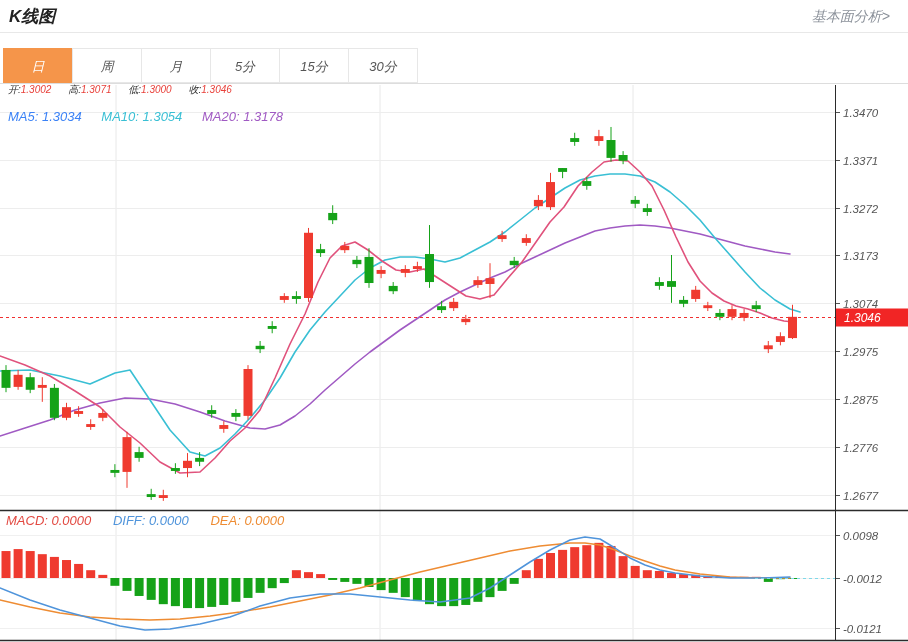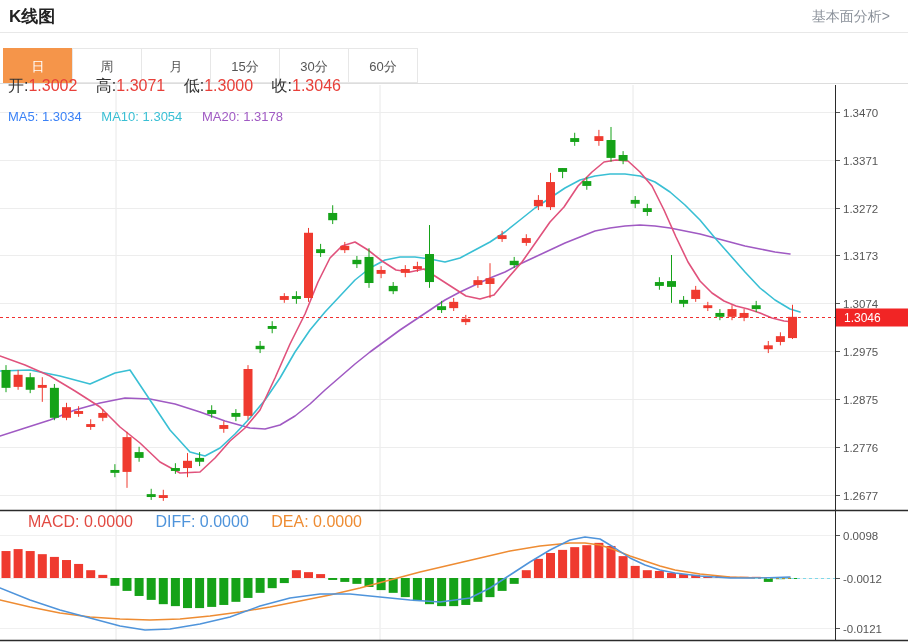--- a/index.html
+++ b/index.html
@@ -1,56 +1,56 @@
 <!DOCTYPE html>
 <html><head>
 <meta charset="utf-8">
 <style>
   html,body{margin:0;padding:0;background:#fff;width:908px;height:642px;overflow:hidden;
     font-family:"Liberation Sans","DejaVu Sans",sans-serif;-webkit-font-smoothing:antialiased;}
-  #app{position:relative;width:896px;height:642px;background:#fff;}
+  #app{position:relative;width:896px;height:642px;background:#fff;font-style:italic;}
   
   .hdr-title{position:absolute;left:9px;top:5px;font-size:17px;font-weight:bold;color:#222;}
   .hdr-link{position:absolute;right:6px;top:8px;font-size:14px;color:#8a9099;cursor:pointer;text-decoration:none;}
   .hdr-rule{position:absolute;left:0;top:32px;width:908px;height:1px;background:#e8e8e8;}
   
   .tabs{position:absolute;left:4px;top:48px;display:flex;}
   .tab{width:70px;height:35px;line-height:35px;text-align:center;font-size:13px;color:#555;
     background:#fff;border:1px solid #e7e7e7;margin-left:-1px;cursor:pointer;box-sizing:border-box;}
   .tab.active{background:#f5954a;border-color:#f5954a;color:#fff;}
   .tabs-rule{position:absolute;left:0;top:83px;width:908px;height:1px;background:#ddd;}
   
   #chart-svg{position:absolute;left:0;top:0;}
   
-  .ohlc-row{position:absolute;left:8px;top:76px;font-size:16px;color:#333;white-space:nowrap;}
+  .ohlc-row{position:absolute;left:8px;top:83px;font-size:10px;color:#333;white-space:nowrap;}
   .ohlc-row .grp{margin-right:14px;}
   .ohlc-row .val{color:#e8403a;}
   .ma-row{position:absolute;left:8px;top:109px;font-size:13px;white-space:nowrap;}
   .ma-row .grp{margin-right:16px;}
   .ma5c{color:#3b82f6;} .ma10c{color:#39bfd4;margin-top:14px;} .ma20c{color:#a05ac3;margin-top:36px;}
-  .macd-row{position:absolute;left:28px;top:513px;font-size:16px;white-space:nowrap;}
+  .macd-row{position:absolute;left:6px;top:513px;font-size:13px;white-space:nowrap;}
   .macd-row .grp{margin-right:18px;}
   .macdc{color:#e24a42;} .diffc{color:#4f94db;} .deac{color:#ee8c33;}
 </style>
 </head>
 <body>
 
 <div id="app">
 
   <div class="hdr-title">K线图</div>
   <a class="hdr-link">基本面分析&gt;</a>
   <div class="hdr-rule"></div>
 
   <div class="tabs">
     <div class="tab active">日</div>
     <div class="tab">周</div>
     <div class="tab">月</div>
+    <div class="tab">5分</div>
     <div class="tab">15分</div>
     <div class="tab">30分</div>
-    <div class="tab">60分</div>
   </div>
   <div class="tabs-rule"></div>
 
   <svg id="chart-svg" width="908" height="642">
       <g>
         <line x1="116" y1="85" x2="116" y2="640" stroke="#e8e8e8" stroke-width="1"></line>
         <line x1="380" y1="85" x2="380" y2="640" stroke="#e8e8e8" stroke-width="1"></line>
         <line x1="633" y1="85" x2="633" y2="640" stroke="#e8e8e8" stroke-width="1"></line>
       </g>
       <g>

